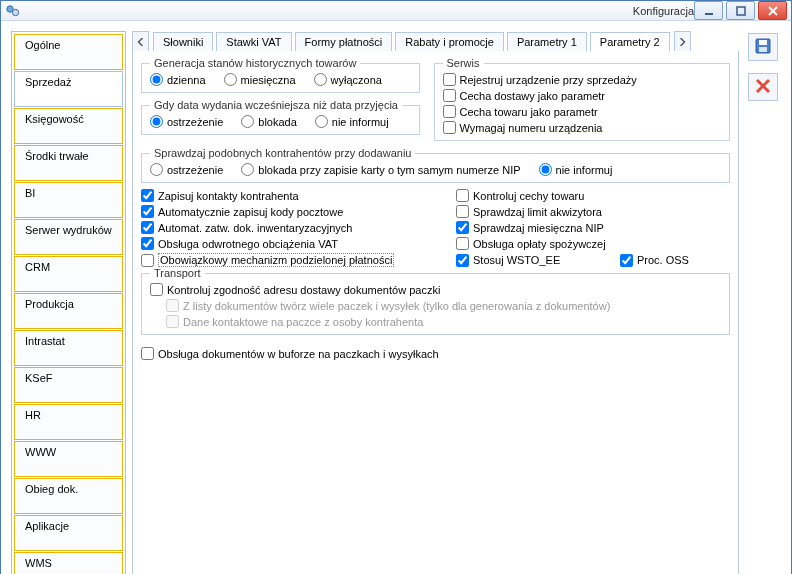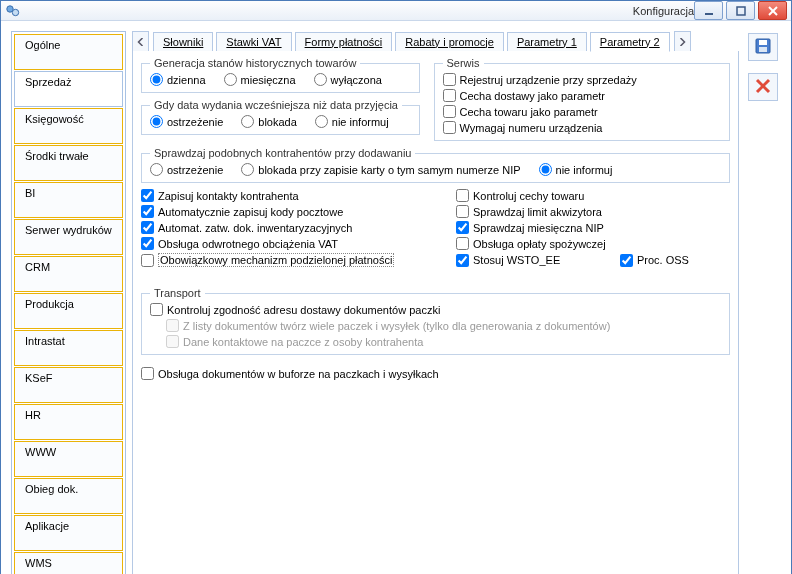--- a/index.html
+++ b/index.html
@@ -16,21 +16,21 @@
 
 .body { flex: 1; padding: 10px; display: flex; gap: 6px; background:#fff; }
 
 .sidebar { width: 115px; display: flex; flex-direction: column; gap: 1px; border:1px solid #a8c2e4; padding:2px; background:#fff;}
 .sidebar .navitem { height: 36px; line-height: 20px; padding: 0 10px; background: #fafcfe; border: 1px solid #eab308; cursor: default; }
 .sidebar .navitem.sel { background: #fff; border-color:#a8c2e4; }
 
 .main { flex: 1; display: flex; flex-direction: column; }
 .tabbar { display: flex; align-items: center; gap: 4px; }
 .scrollbtn { width: 17px; height: 21px; border: 1px solid #b5c9e5; background: #f3f7fc; display:flex;align-items:center;justify-content:center;}
-.tabs { display: flex; gap: 3px; text-decoration: underline; }
+.tabs { display: flex; gap: 3px; }
 .tab { padding: 3px 9px; border: 1px solid #b5c9e5; background: #f7fafd; cursor: default; }
 .tab.active { background: #fff; border-bottom-color:#fff; position: relative; z-index: 2; }
 
 .rightcol { width: 36px; display:flex; flex-direction:column; gap:12px; align-items:center; padding-top:2px;}
 .iconbtn { width: 30px; height: 28px; border:1px solid #b5c9e5; background:#f3f7fc; display:flex; align-items:center; justify-content:center; cursor:default;}
 .iconbtn.red svg { stroke:#e04b3a; }
 
 .content { flex:1; border:1px solid #b5c9e5; border-top:none; margin-top:-1px; padding:6px 8px; background:#fff; position: relative;}
 
 fieldset { border:1px solid #c3d3e8; padding: 4px 8px 6px; margin-bottom:6px; }
@@ -247,21 +247,21 @@
           <label class="chk">
               <input type="checkbox" checked="" style="">
               <span>Stosuj WSTO_EE</span>
             </label>
           <label class="chk">
               <input type="checkbox" checked="" style="">
               <span>Proc. OSS</span>
             </label>
         </div>
 
-        <fieldset style="margin-top:20px;">
+        <fieldset style="margin-top:0;">
           <legend>Transport</legend>
           <div class="checks">
             <label class="chk">
                 <input type="checkbox" style="">
                 <span>Kontroluj zgodność adresu dostawy dokumentów paczki</span>
               </label>
             <label class="chk disabled" style="padding-left:16px;">
                 <input type="checkbox" disabled="" style="">
                 <span>Z listy dokumentów twórz wiele paczek i wysyłek (tylko dla generowania z dokumentów)</span>
               </label>

